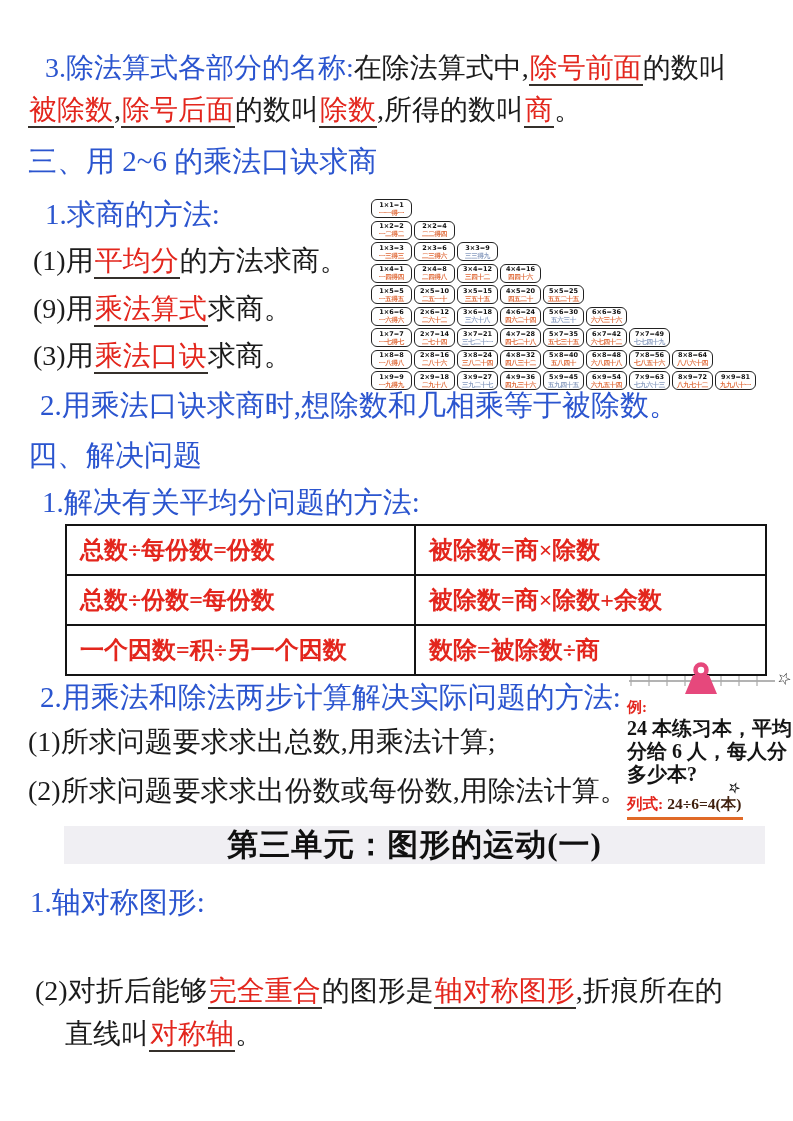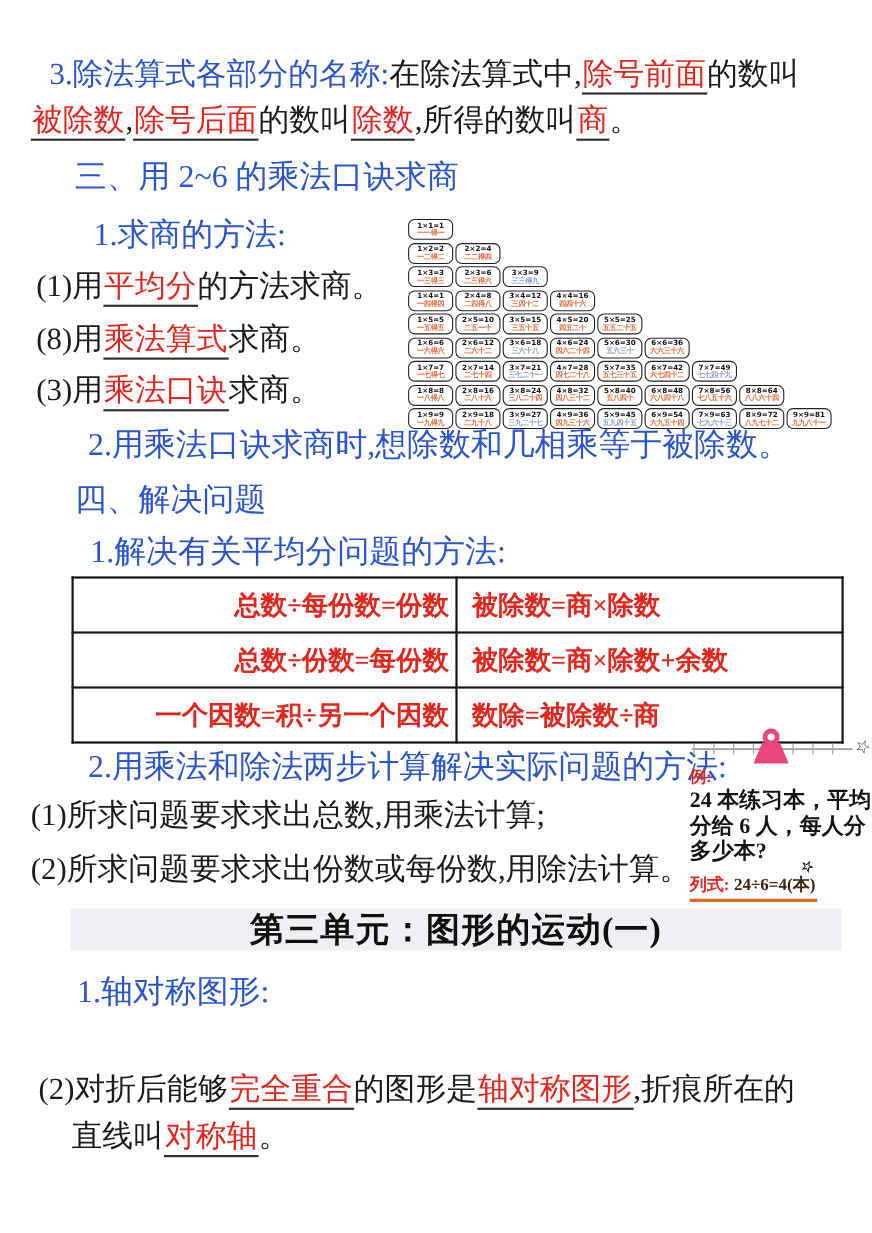--- a/index.html
+++ b/index.html
@@ -5,38 +5,38 @@
   :root{
     --blue:#2b55cf; --red:#e3261d; --orange:#e06b3a; --banner-bg:#f0eff3;
     --clip-pink:#e6487c; --term-underline:#35302b; --solution-underline:#e06a28;
     --formula-dark:#40210f; --ink:#1b1b1b;
   }
   html,body{margin:0;padding:0;}
   body{width:793px;height:1121px;background:#fff;position:relative;overflow:hidden;
        font-family:"Liberation Serif","DejaVu Serif",serif;}
   .page{position:absolute;inset:0;}
   .line{position:absolute;white-space:nowrap;font-size:28px;line-height:1.25;color:var(--ink);}
-  .blue{color:var(--blue);font-size:29px;margin-left:40px;}
+  .blue{color:var(--blue);font-size:29px;}
   .seg-k{color:var(--ink);}
   .seg-bl{color:var(--blue);}
   .seg-ru{color:var(--red);font-weight:400;display:inline-block;line-height:1.05;
           border-bottom:2px solid var(--term-underline);padding:0 1px 2px 1px;}
   
   .mult{position:absolute;left:371px;top:199px;}
   .mrow{display:flex;gap:2px;margin-bottom:2.5px;}
   .mcell{width:41px;height:19px;border:1px solid #222;border-radius:6px;background:#fff;
          display:flex;flex-direction:column;align-items:center;justify-content:center;box-sizing:border-box;}
   .mf{font-family:"DejaVu Sans",sans-serif;font-weight:700;font-size:6.5px;line-height:8px;color:#111;}
   .mm{font-size:6.5px;line-height:8px;color:var(--orange);font-weight:700;letter-spacing:-0.3px;}
   .mm.mblue{color:#8a9dc0;}
   
   .ftable{position:absolute;left:65px;top:524px;border-collapse:collapse;}
   .ftable td{border:2.5px solid #141414;height:48px;font-size:24px;font-weight:700;
              color:var(--red);padding:0 6px 0 13px;white-space:nowrap;}
-  .ftable td.c1{width:328px;text-align:right;} .ftable td.c2{width:330px;}
+  .ftable td.c1{width:328px;} .ftable td.c2{width:330px;}
   
   .sidebar{position:absolute;left:627px;top:661px;width:166px;}
   .ruler{position:relative;height:36px;}
   .star{color:#111;font-size:16px;display:inline-block;transform:rotate(24deg);}
   .star-ruler{position:absolute;right:2px;top:8px;}
   .ex-label{color:var(--red);font-weight:700;font-size:15px;line-height:20px;}
   .ex-body{font-size:20px;font-weight:700;color:#141414;line-height:23px;}
   .solution{margin-top:8px;display:inline-block;position:relative;font-size:15.5px;font-weight:700;
             border-bottom:3px solid var(--solution-underline);padding:0 2px 2px 0;white-space:nowrap;}
   .sol-label{color:var(--red);margin-right:4px;}
@@ -52,21 +52,21 @@
 
 <div class="page">
 
   <div class="line" style="left:45px;top:50px"><span class="seg-bl">3.除法算式各部分的名称:</span><span class="seg-k">在除法算式中,</span><span class="seg-ru">除号前面</span><span class="seg-k">的数叫</span></div>
   <div class="line" style="left:28px;top:92px"><span class="seg-ru">被除数</span><span class="seg-k">,</span><span class="seg-ru">除号后面</span><span class="seg-k">的数叫</span><span class="seg-ru">除数</span><span class="seg-k">,所得的数叫</span><span class="seg-ru">商</span><span class="seg-k">。</span></div>
 
   <div class="line blue" style="left:28px;top:143px">三、用 2~6 的乘法口诀求商</div>
   <div class="line blue" style="left:45px;top:196px">1.求商的方法:</div>
 
   <div class="line" style="left:33px;top:243px"><span class="seg-k">(1)用</span><span class="seg-ru">平均分</span><span class="seg-k">的方法求商。</span></div>
-  <div class="line" style="left:33px;top:291px"><span class="seg-k">(8)用</span><span class="seg-ru">乘法算式</span><span class="seg-k">求商。</span></div>
+  <div class="line" style="left:33px;top:291px"><span class="seg-k">(9)用</span><span class="seg-ru">乘法算式</span><span class="seg-k">求商。</span></div>
   <div class="line" style="left:33px;top:338px"><span class="seg-k">(3)用</span><span class="seg-ru">乘法口诀</span><span class="seg-k">求商。</span></div>
 
   <div class="mult">
       <div class="mrow">
         <div class="mcell">
           <div class="mf">1×1=1</div>
           <div class="mm">一一得一</div>
         </div>
       </div>
       <div class="mrow">

